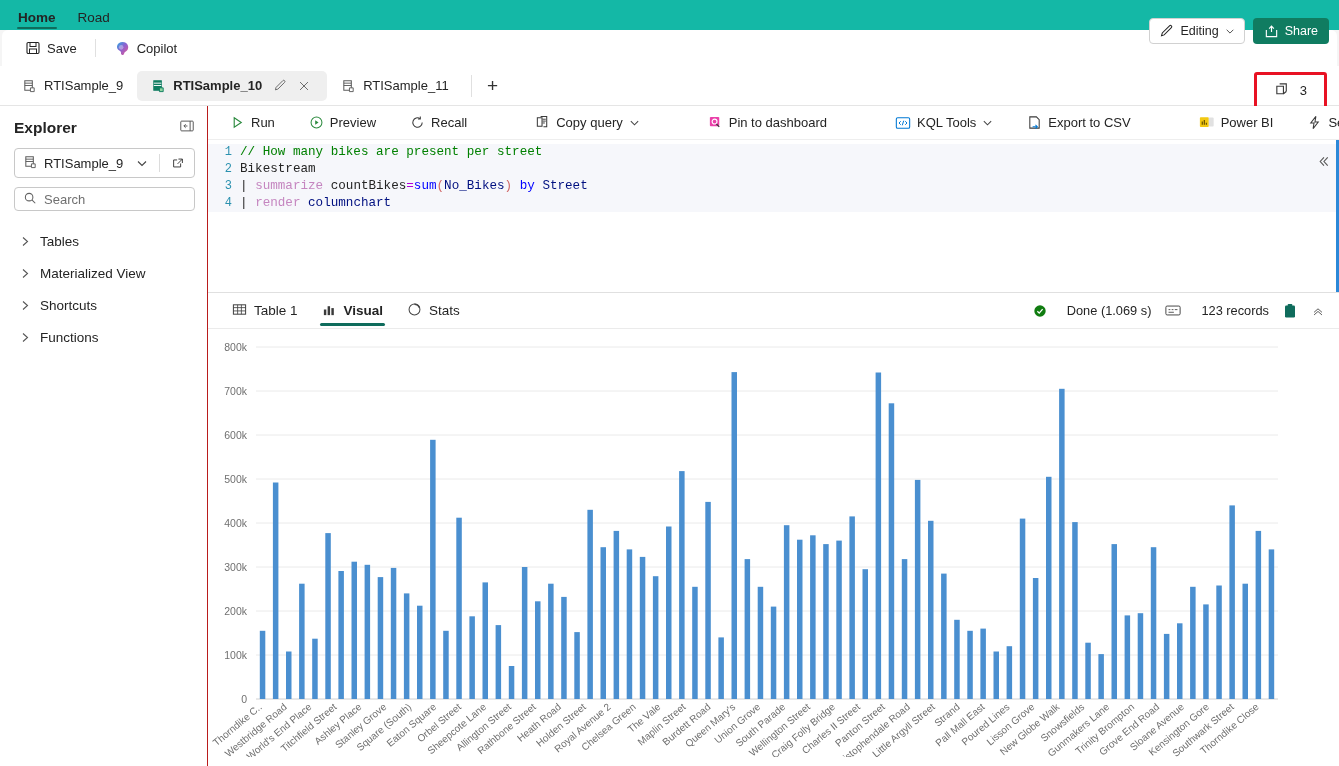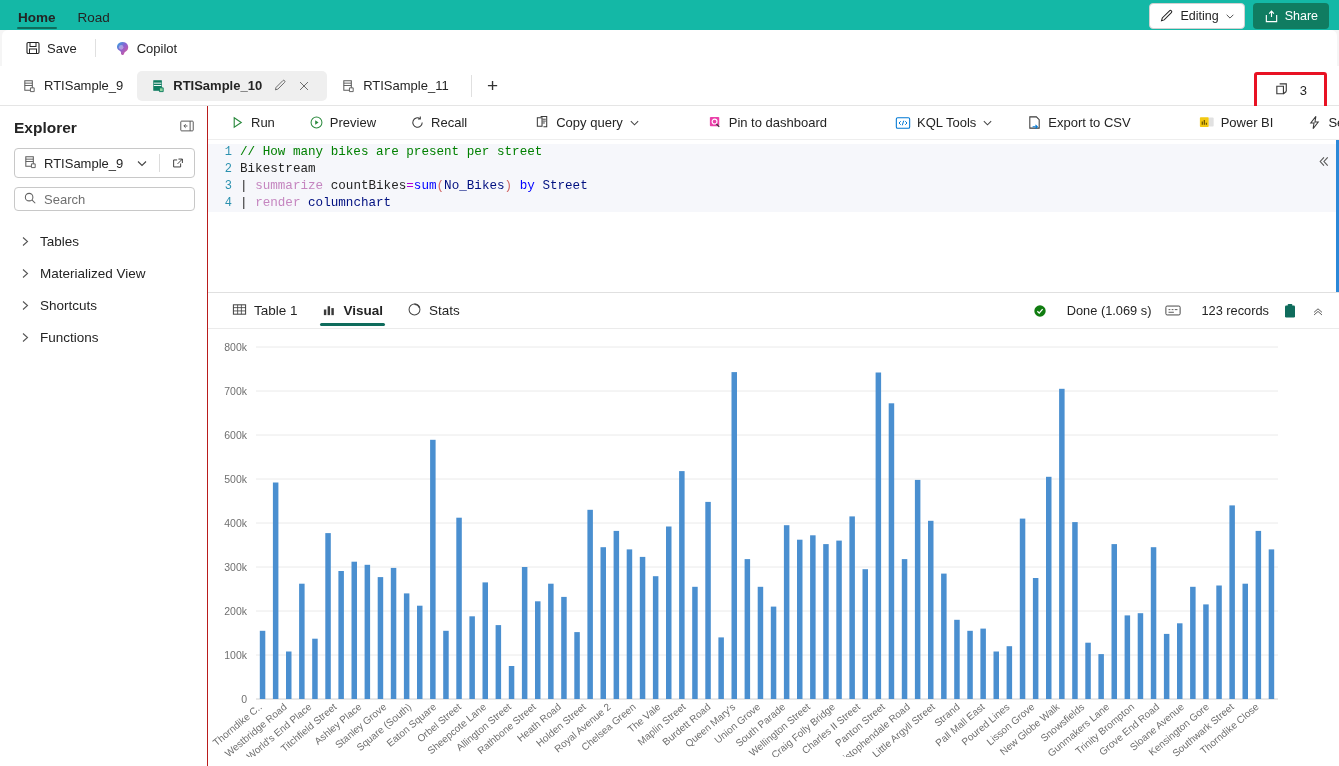--- a/index.html
+++ b/index.html
@@ -19,21 +19,21 @@
   .rtab {
     font-size: 13.5px; padding: 3px 8px 5px 8px; color:#242424; cursor:pointer;
     position: relative;
   }
   .rtab.active { font-weight: 600; }
   .rtab.active::after {
     content:""; position:absolute; left:7px; right:7px; bottom:1px;
     height:2.5px; background:#0f6c5c; border-radius:2px;
   }
   .ribbon-right {
-    position:absolute; right:10px; top:3px; display:flex; gap:8px; align-items:flex-end;
+    position:absolute; right:10px; top:18px; display:flex; gap:8px; align-items:flex-end;
   }
   .btn-editing {
     display:flex; align-items:center; gap:6px;
     background:#fff; border:1px solid #d1d1d1; border-radius:4px;
     height:26px; padding:0 9px; font-size:12.5px; cursor:pointer;
   }
   .btn-share {
     display:flex; align-items:center; gap:6px;
     background:#107c61; color:#fff; border-radius:4px;
     height:26px; padding:0 11px; font-size:12.5px; cursor:pointer;

